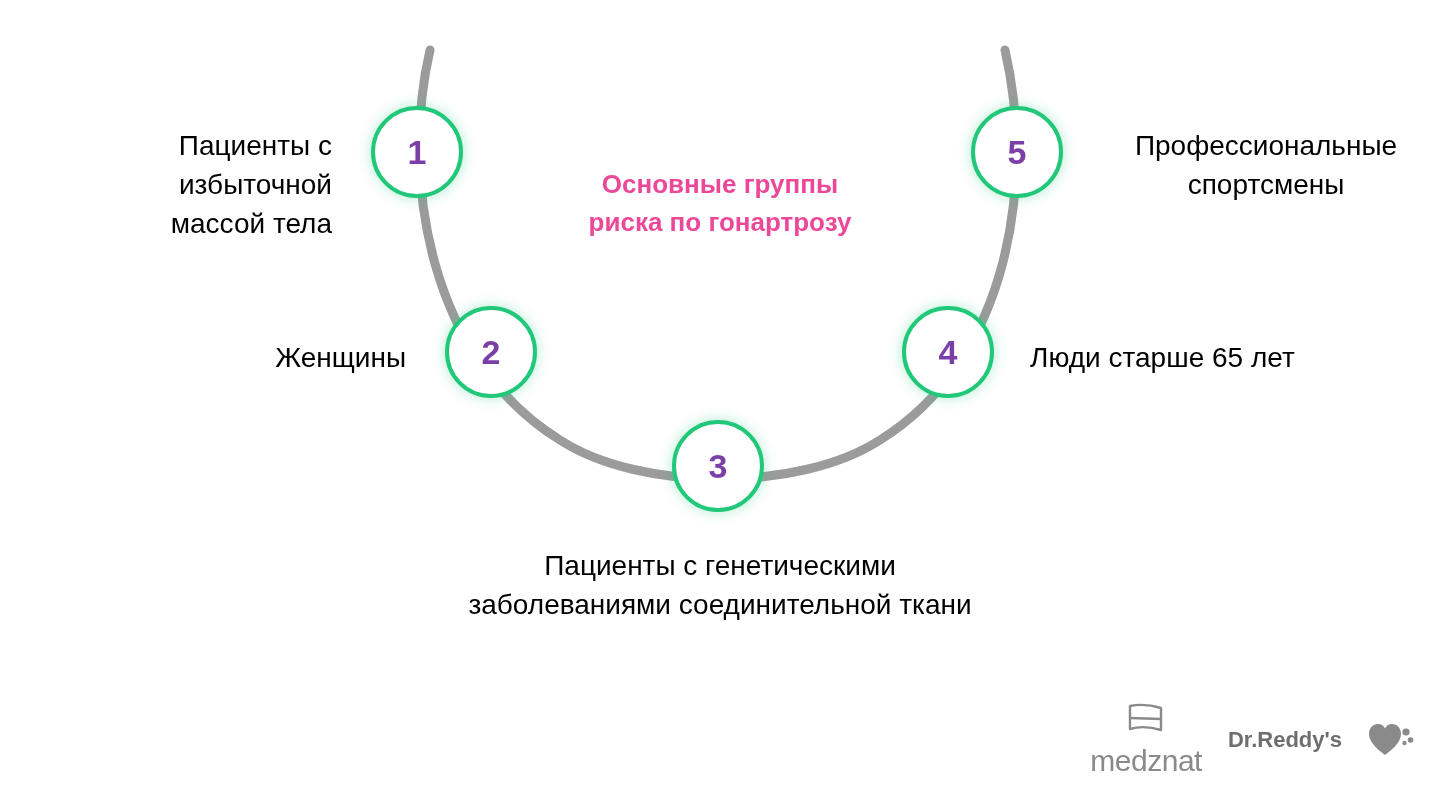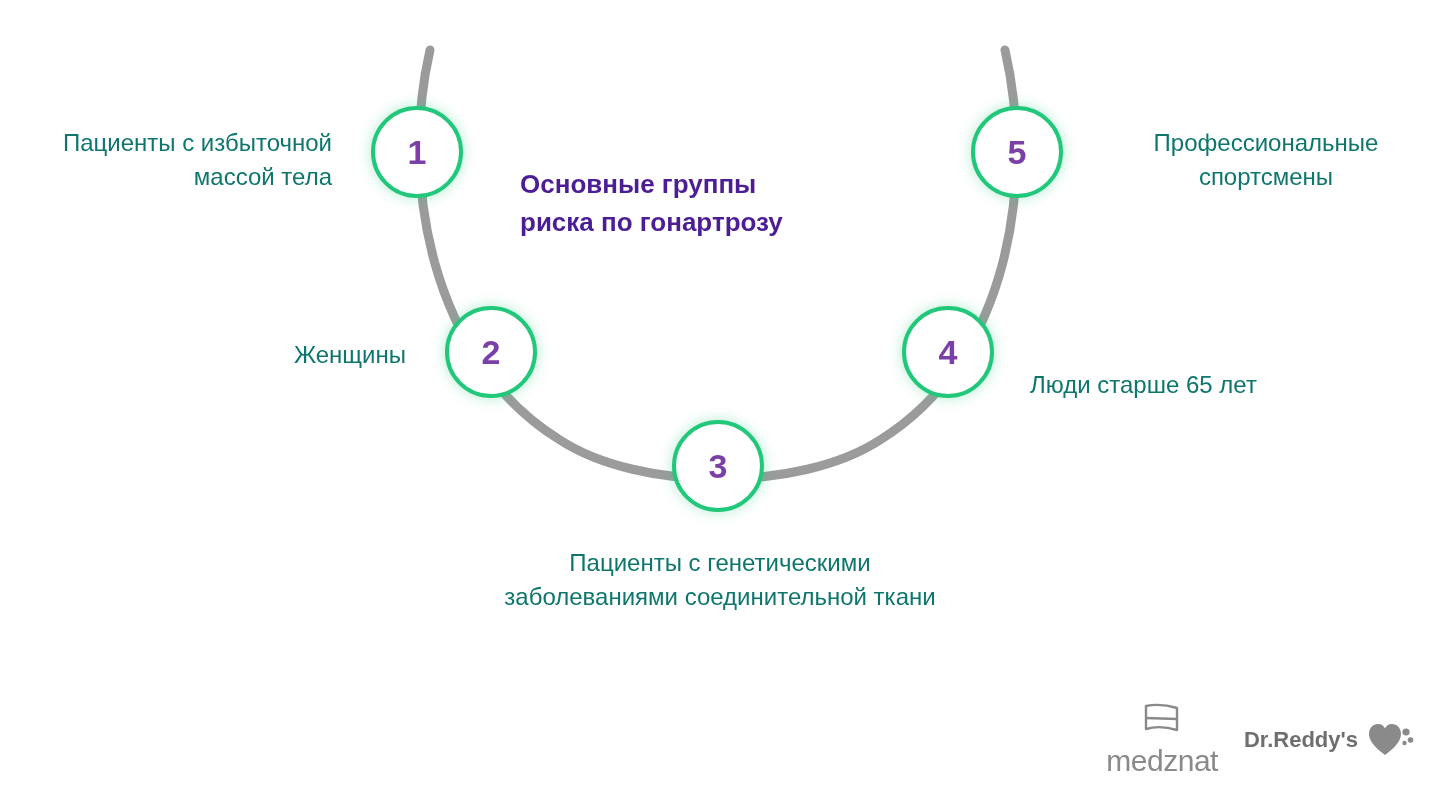--- a/index.html
+++ b/index.html
@@ -25,22 +25,22 @@
     top: 0;
     width: 1440px;
     height: 810px;
     pointer-events: none;
   }
   .center-title {
     position: absolute;
     left: 520px;
     top: 166px;
     width: 400px;
-    text-align: left;
-    color: #4c1d95;
+    text-align: center;
+    color: #ec4899;
     font-size: 26px;
     font-weight: bold;
     line-height: 1.45;
     white-space: pre-line;
   }
   .node {
     position: absolute;
     width: 92px;
     height: 92px;
     border-radius: 50%;
@@ -56,22 +56,22 @@
     box-shadow: 0 0 14px rgba(33, 200, 122, 0.35);
   }
   .node-1 { left: 371px; top: 106px; }
   .node-2 { left: 445px; top: 306px; }
   .node-3 { left: 672px; top: 420px; }
   .node-4 { left: 902px; top: 306px; }
   .node-5 { left: 971px; top: 106px; }
 
   .label {
     position: absolute;
-    color: #0f766e;
-    font-size: 24px;
+    color: #000000;
+    font-size: 28px;
     line-height: 1.4;
     white-space: pre-line;
   }
   .label-1 {
     left: 20px;
     top: 126px;
     width: 312px;
     text-align: right;
   }
   .label-2 {
@@ -84,21 +84,20 @@
     left: 420px;
     top: 546px;
     width: 600px;
     text-align: center;
   }
   .label-4 {
     left: 1030px;
     top: 338px;
     width: 380px;
     text-align: left;
-    margin-top: 30px;
   }
   .label-5 {
     left: 1106px;
     top: 126px;
     width: 320px;
     text-align: center;
   }
 
   .footnote {
     position: absolute;
@@ -125,21 +124,21 @@
     flex-direction: column;
   }
   .medznat-text {
     color: #8a8a8a;
     font-size: 30px;
     letter-spacing: -0.5px;
   }
   .drreddys {
     display: flex;
     align-items: center;
-    gap: 10px;
+    gap: 26px;
   }
   .drreddys-text {
     color: #6e6e6e;
     font-size: 22px;
     font-weight: bold;
   }
 </style>
 </head>
 <body>
 

